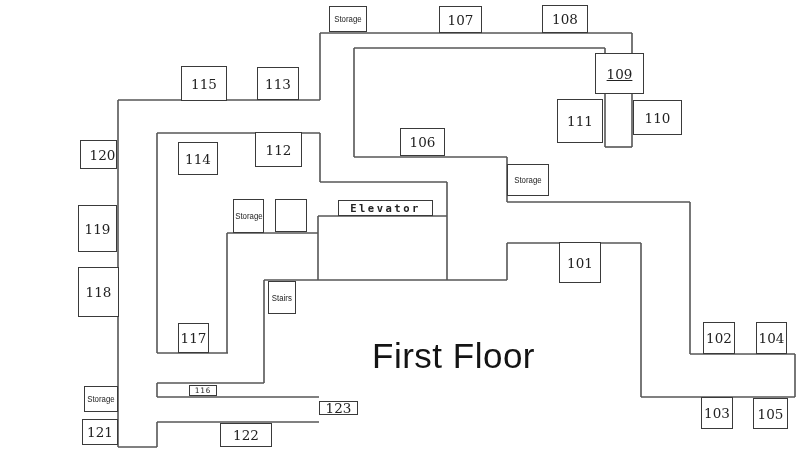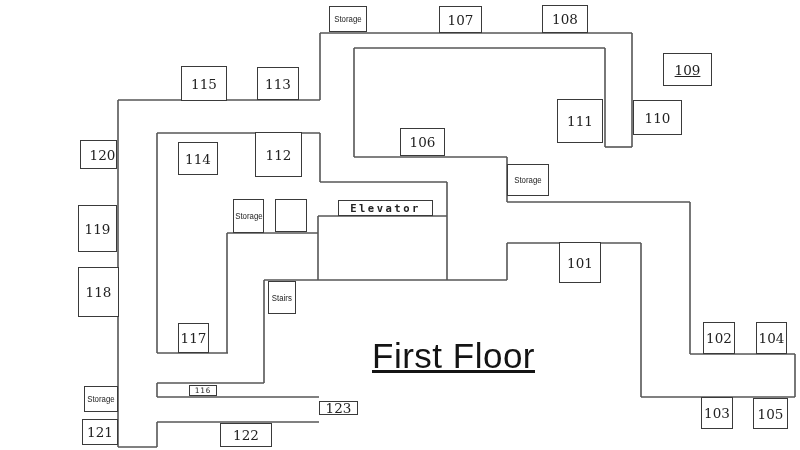--- a/index.html
+++ b/index.html
@@ -71,36 +71,36 @@
       </div>
       <div class="room number" style="left: 542px; top: 5px; width: 46px; height: 28px;">
         <span>108</span>
       </div>
       <div class="room number" style="left: 181px; top: 66px; width: 46px; height: 35px;">
         <span>115</span>
       </div>
       <div class="room number" style="left: 257px; top: 67px; width: 42px; height: 33px;">
         <span>113</span>
       </div>
-      <div class="room number" style="left: 663px; top: 53px; width: 49px; height: 33px; text-decoration: underline;">
+      <div class="room number" style="left: 595px; top: 53px; width: 49px; height: 41px; text-decoration: underline;">
         <span>109</span>
       </div>
       <div class="room number" style="left: 557px; top: 99px; width: 46px; height: 44px;">
         <span>111</span>
       </div>
       <div class="room number" style="left: 633px; top: 100px; width: 49px; height: 35px;">
         <span>110</span>
       </div>
       <div class="room number" style="left: 400px; top: 128px; width: 45px; height: 28px;">
         <span>106</span>
       </div>
       <div class="room number" style="left: 178px; top: 142px; width: 40px; height: 33px;">
         <span>114</span>
       </div>
-      <div class="room number" style="left: 255px; top: 132px; width: 47px; height: 45px;">
+      <div class="room number" style="left: 255px; top: 132px; width: 47px; height: 35px;">
         <span>112</span>
       </div>
       <div class="room number" style="left: 80px; top: 140px; width: 37px; height: 29px; padding-left: 8px;">
         <span>120</span>
       </div>
       <div class="room small" style="left: 507px; top: 164px; width: 42px; height: 32px;">
         <span>Storage</span>
       </div>
       <div class="room small" style="left: 233px; top: 199px; width: 31px; height: 34px;">
         <span>Storage</span>
@@ -147,14 +147,14 @@
       <div class="room number" style="left: 753px; top: 398px; width: 35px; height: 31px;">
         <span>105</span>
       </div>
       <div class="room number" style="left: 82px; top: 419px; width: 36px; height: 26px;">
         <span>121</span>
       </div>
       <div class="room number" style="left: 220px; top: 423px; width: 52px; height: 24px;">
         <span>122</span>
       </div>
     </div>
-  <div id="floor-title" style="left: 372px; top: 336px; text-decoration: underline;">First Floor</div>
+  <div id="floor-title" style="left: 372px; top: 336px;">First Floor</div>
 </div>
 
 </body></html>

